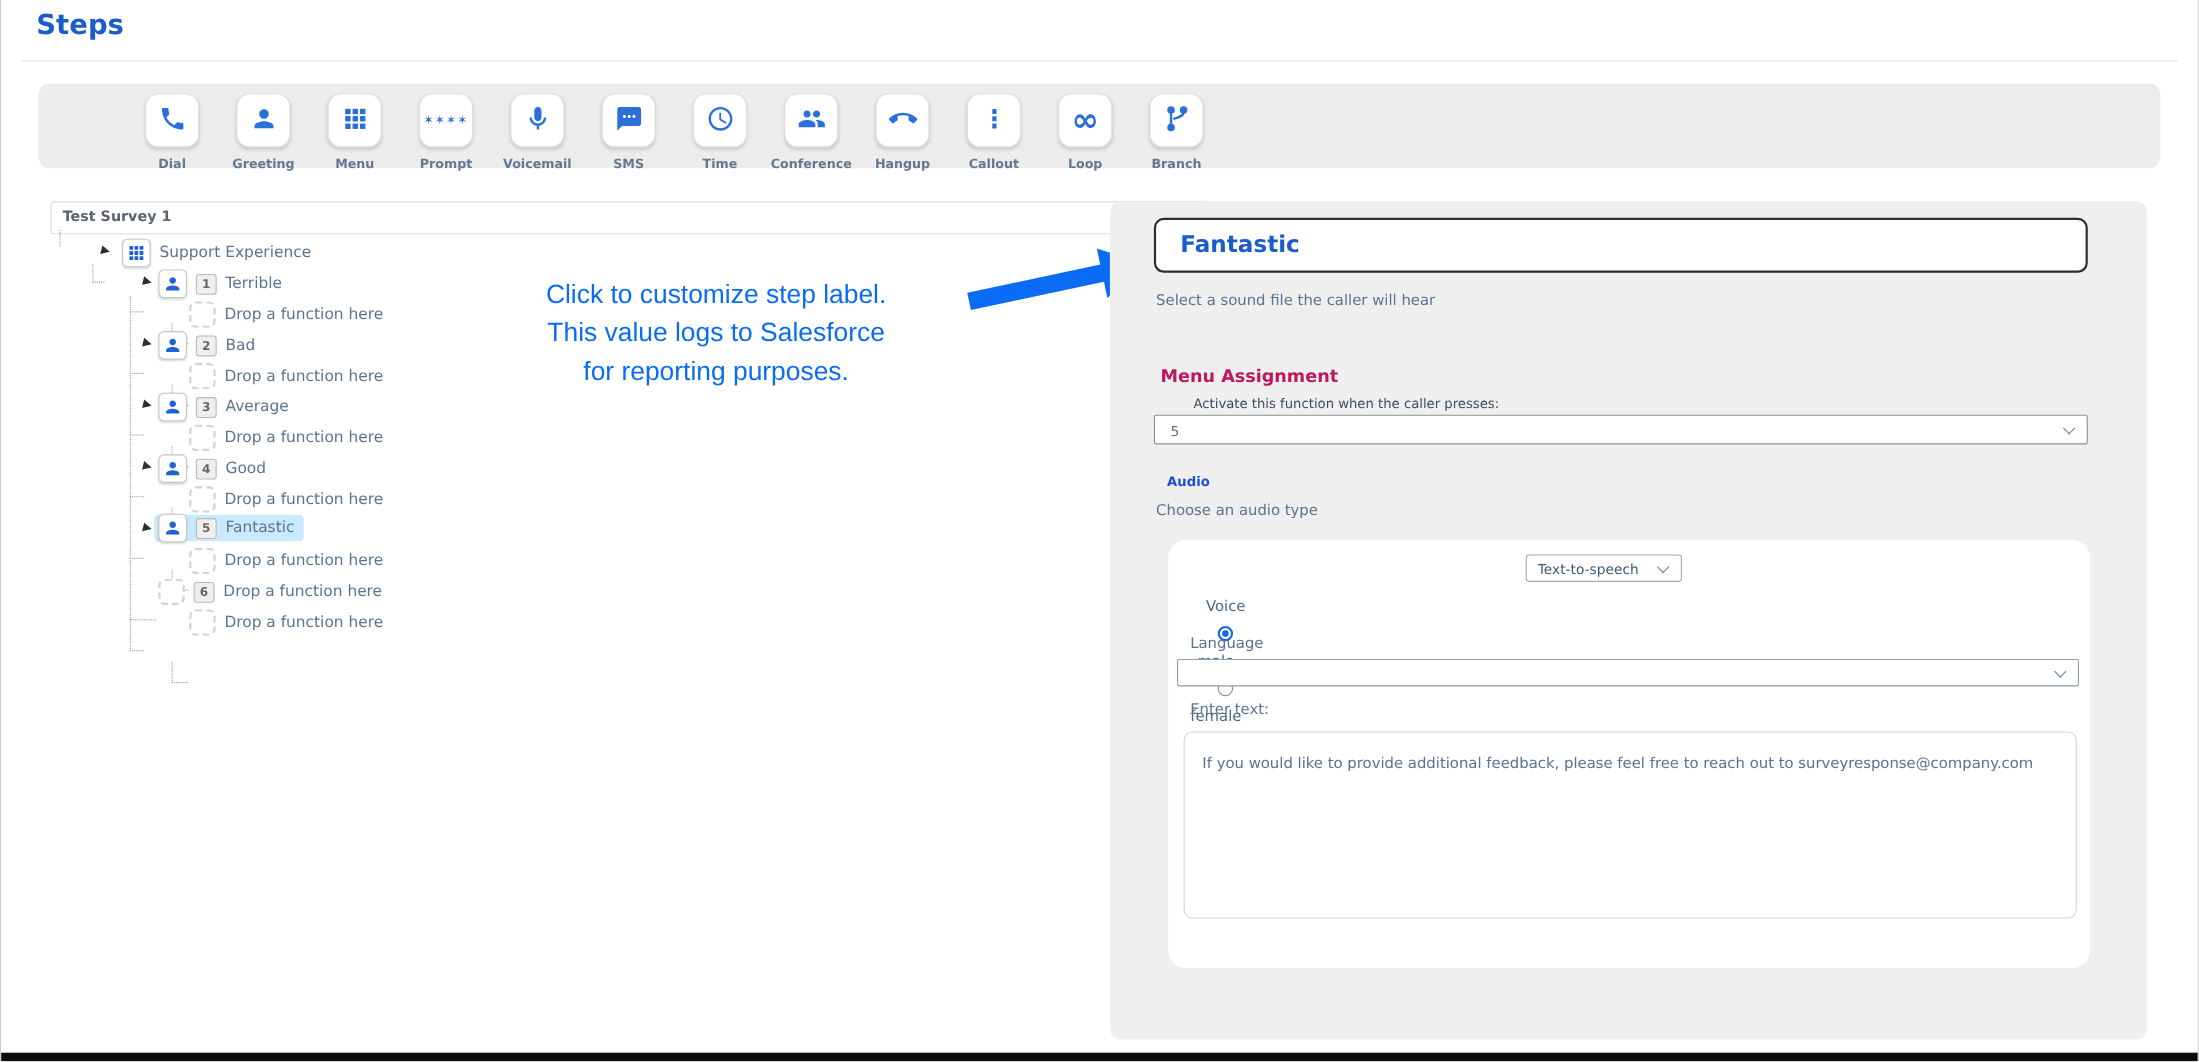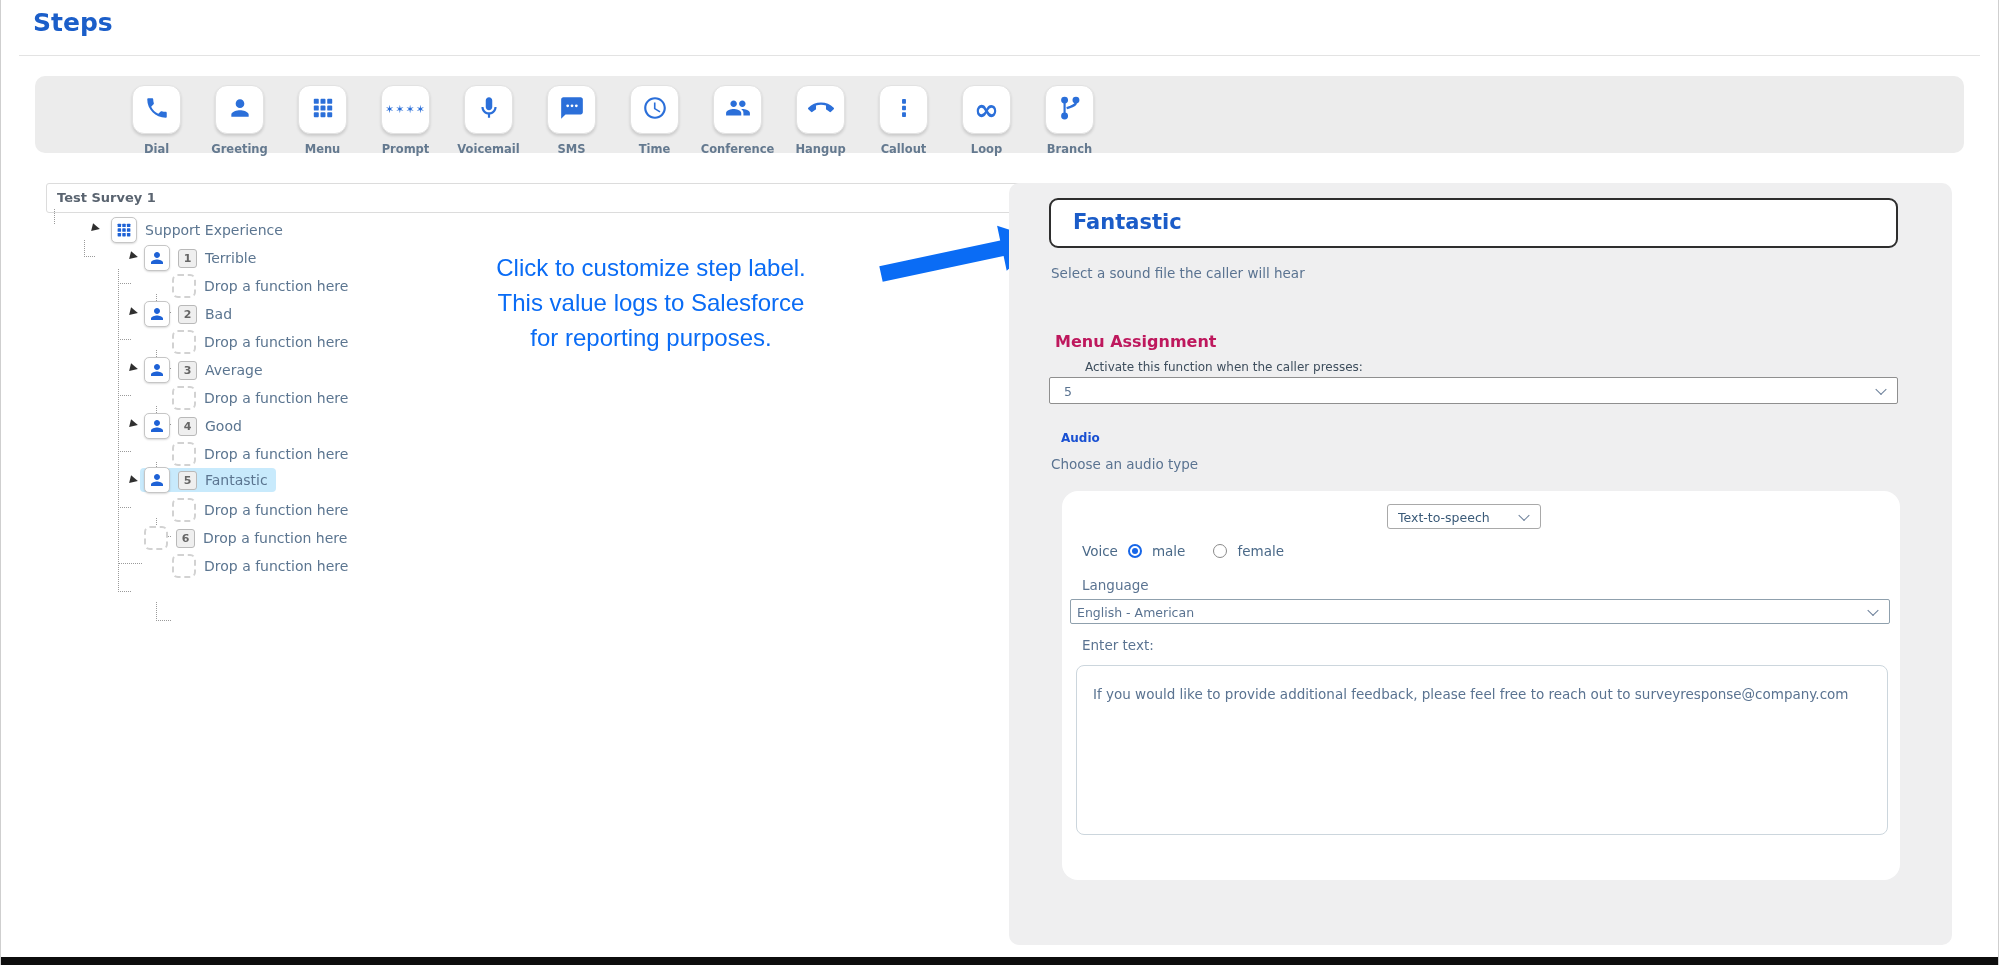--- a/index.html
+++ b/index.html
@@ -54,24 +54,24 @@
   .press-label{position:absolute;left:52px;top:177px;font-size:12px;font-weight:400;color:#3d4d5c;margin-left:24px;}
   .sel{background:#fff;box-sizing:border-box;cursor:pointer;}
   .sel .sel-val{font-size:12.5px;color:#5a7391;white-space:nowrap;overflow:hidden;}
   .chev{position:absolute;right:12px;top:50%;width:7px;height:7px;border-right:1.6px solid #6b7f99;
         border-bottom:1.6px solid #6b7f99;transform:translateY(-70%) rotate(45deg);}
   .press-select{position:absolute;left:40px;top:194px;width:849px;height:27px;border:1px solid #8f8f8f;border-radius:2px;}
   .press-select .sel-val{margin:6px 0 0 14px;}
   .audio-label{position:absolute;left:52px;top:248px;font-size:12px;font-weight:700;color:#1950d2;}
   .choose-label{position:absolute;left:42px;top:273px;font-size:13.5px;color:#5a7391;}
   .audio-card{position:absolute;left:53px;top:308px;width:838px;height:389px;background:#fff;border-radius:16px;}
-  .tts-select{position:absolute;left:325px;top:13px;width:154px;height:25px;border:1px solid #a9a9a9;border-radius:3px;}
+  .tts-select{position:absolute;left:325px;top:13px;width:142px;height:25px;border:1px solid #a9a9a9;border-radius:3px;}
   .tts-select .sel-val{margin:5px 0 0 10px;color:#3a5a78;}
   .voice-row{position:absolute;left:20px;top:52px;display:flex;align-items:center;gap:10px;
-             font-size:13.5px;color:#4a6988;}
+             font-size:13.5px;color:#4a6988;flex-direction:column;}
   .radio{width:14px;height:14px;border-radius:50%;box-sizing:border-box;cursor:pointer;}
   .radio.checked{border:2px solid #1766e8;display:flex;align-items:center;justify-content:center;}
   .radio.checked::after{content:"";width:6px;height:6px;border-radius:50%;background:#1766e8;}
   .radio.unchecked{border:1.6px solid #8a8a8a;background:#fff;}
   .voice-row .rlabel{margin-right:18px;cursor:pointer;}
   .lang-label{position:absolute;left:20px;top:86px;font-size:13.5px;color:#5a7391;}
   .lang-select{position:absolute;left:8px;top:108px;width:820px;height:25px;border:1px solid #8fa0ad;border-radius:2px;}
   .lang-select .sel-val{margin:5px 0 0 6px;}
   .enter-label{position:absolute;left:20px;top:146px;font-size:13.5px;color:#5a7391;}
   .tts-textarea{position:absolute;left:14px;top:174px;width:812px;height:170px;border:1px solid #ccd6dd;border-radius:8px;
@@ -412,21 +412,20 @@
       <div class="voice-row">
         <span>Voice</span>
         <span class="radio checked"></span>
         <span class="rlabel">male</span>
         <span class="radio unchecked"></span>
         <span class="rlabel">female</span>
       </div>
 
       <div class="lang-label">Language</div>
       <div class="sel lang-select">
-        <div class="sel-val">English - American</div>
         <span class="chev"></span>
       </div>
 
       <div class="enter-label">Enter text:</div>
       <textarea class="tts-textarea" spellcheck="false" style="">If you would like to provide additional feedback, please feel free to reach out to surveyresponse@company.com</textarea>
 
     </div>
   </div>
 
   <div class="bottom-bar"></div>

